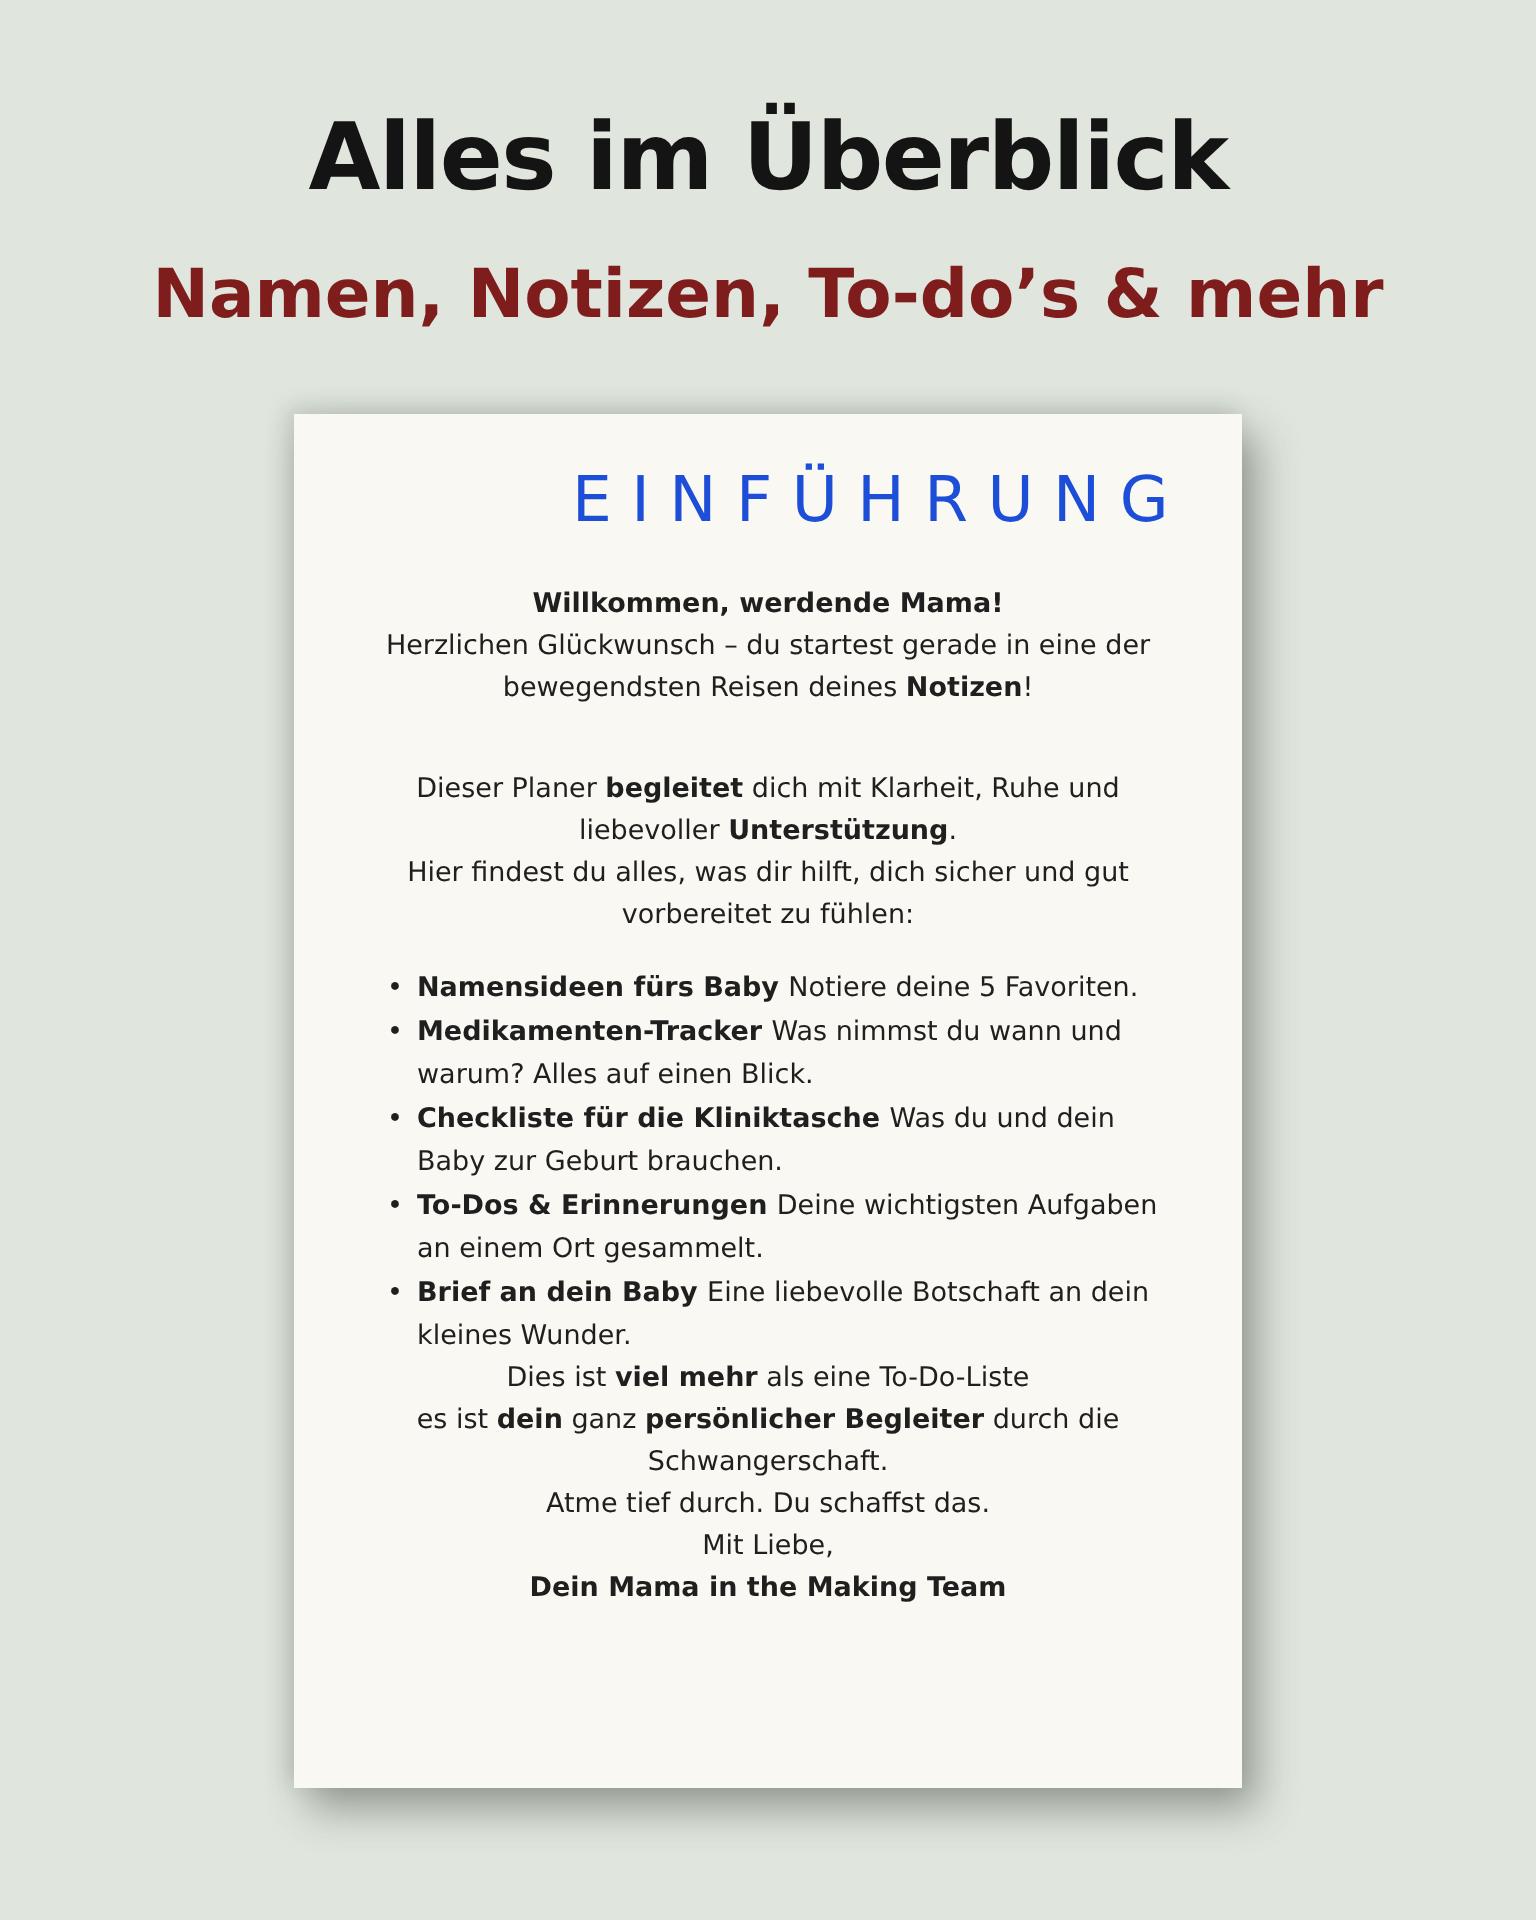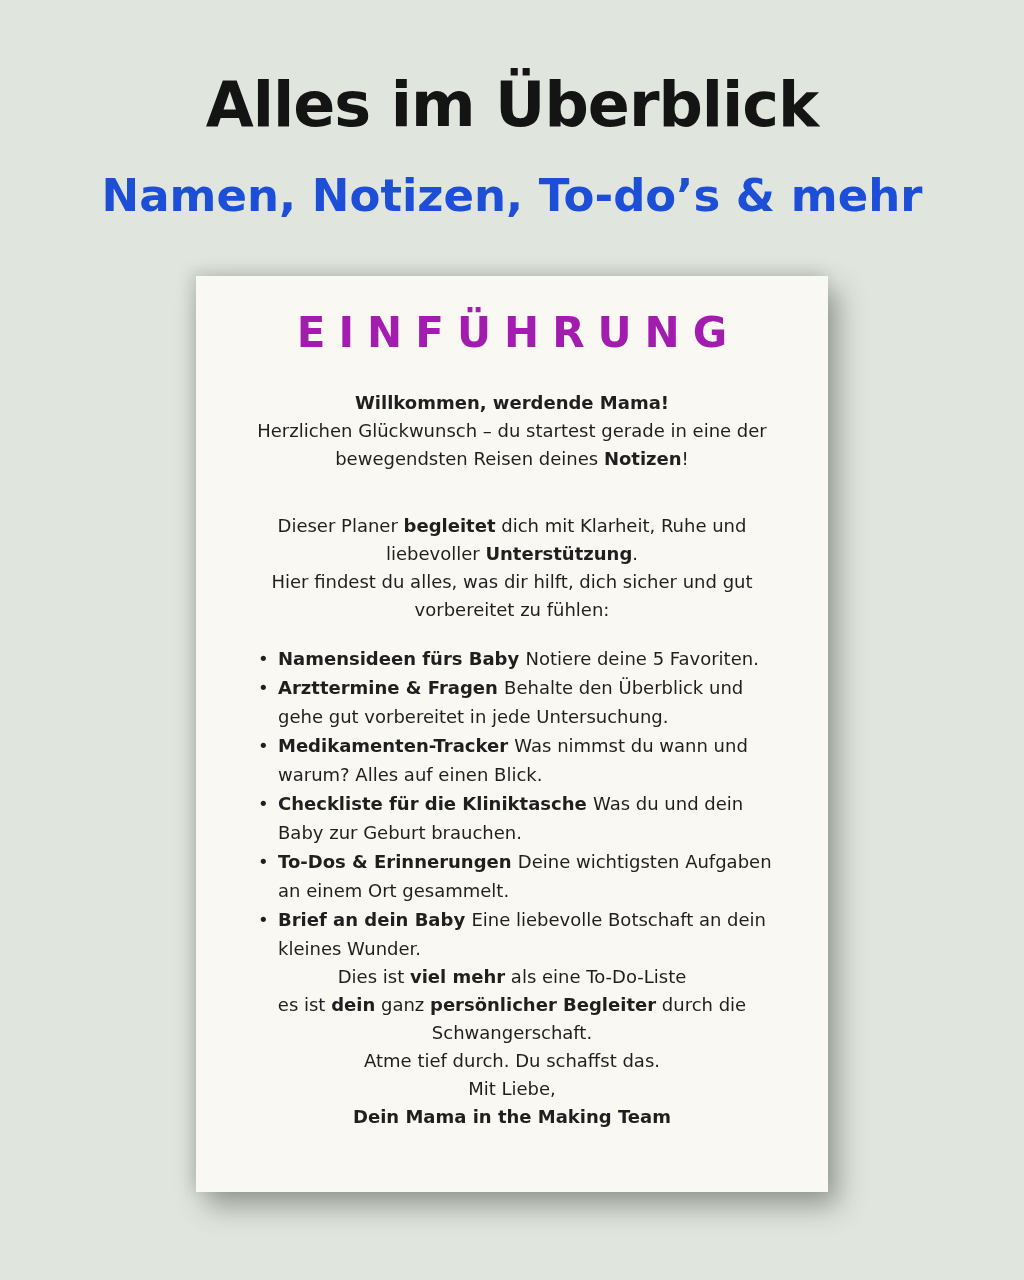--- a/index.html
+++ b/index.html
@@ -15,38 +15,38 @@
     margin-top:68px;
     font-size:62px;
     font-weight:800;
     letter-spacing:-1px;
     color:#141414;
   }
   .hero-subtitle {
     margin-top:28px;
     font-size:45px;
     font-weight:700;
-    color:#1d4ed8;
+    color:#7f1d1d;
   }
   .sheet {
     width:632px;
     height:916px;
     margin:54px auto 0 auto;
     background:#faf8f2;
     box-shadow:10px 14px 26px rgba(60,65,58,0.45), -4px -4px 14px rgba(60,65,58,0.18);
     padding:26px 36px 20px 36px;
     color:#1f1f1f;
   }
   .doc-title {
-    text-align:center;
+    text-align:right;
     font-size:42px;
-    font-weight:700;
+    font-weight:400;
     letter-spacing:13px;
     text-indent:13px;
-    color:#a21caf;
+    color:#1d4ed8;
     margin-top:6px;
   }
   .doc-body {
     font-size:18px;
     line-height:28px;
   }
   .b { font-weight:700; }
   .para { text-align:center; }
   .para-intro-welcome { margin-top:32px; }
   .para-intro-planner { margin-top:39px; }
@@ -86,21 +86,20 @@
         <div><span>bewegendsten Reisen deines </span><span class="b">Notizen</span><span>!</span></div>
       </div>
     <div class="para para-intro-planner">
         <div><span>Dieser Planer </span><span class="b">begleitet</span><span> dich mit Klarheit, Ruhe und</span></div>
         <div><span>liebevoller </span><span class="b">Unterstützung</span><span>.</span></div>
         <div><span>Hier findest du alles, was dir hilft, dich sicher und gut</span></div>
         <div><span>vorbereitet zu fühlen:</span></div>
       </div>
     <ul class="bullets">
         <li><span class="b">Namensideen fürs Baby </span><span>Notiere deine 5 Favoriten.</span></li>
-        <li><span class="b">Arzttermine &amp; Fragen </span><span>Behalte den Überblick und gehe gut vorbereitet in jede Untersuchung.</span></li>
         <li><span class="b">Medikamenten-Tracker </span><span>Was nimmst du wann und warum? Alles auf einen Blick.</span></li>
         <li><span class="b">Checkliste für die Kliniktasche </span><span>Was du und dein Baby zur Geburt brauchen.</span></li>
         <li><span class="b">To-Dos &amp; Erinnerungen </span><span>Deine wichtigsten Aufgaben an einem Ort gesammelt.</span></li>
         <li><span class="b">Brief an dein Baby </span><span>Eine liebevolle Botschaft an dein kleines Wunder.</span></li>
       </ul>
     <div class="para para-outro">
         <div><span>Dies ist </span><span class="b">viel mehr</span><span> als eine To-Do-Liste</span></div>
         <div><span>es ist </span><span class="b">dein</span><span> ganz </span><span class="b">persönlicher Begleiter</span><span> durch die</span></div>
         <div><span>Schwangerschaft.</span></div>
         <div><span>Atme tief durch. Du schaffst das.</span></div>

